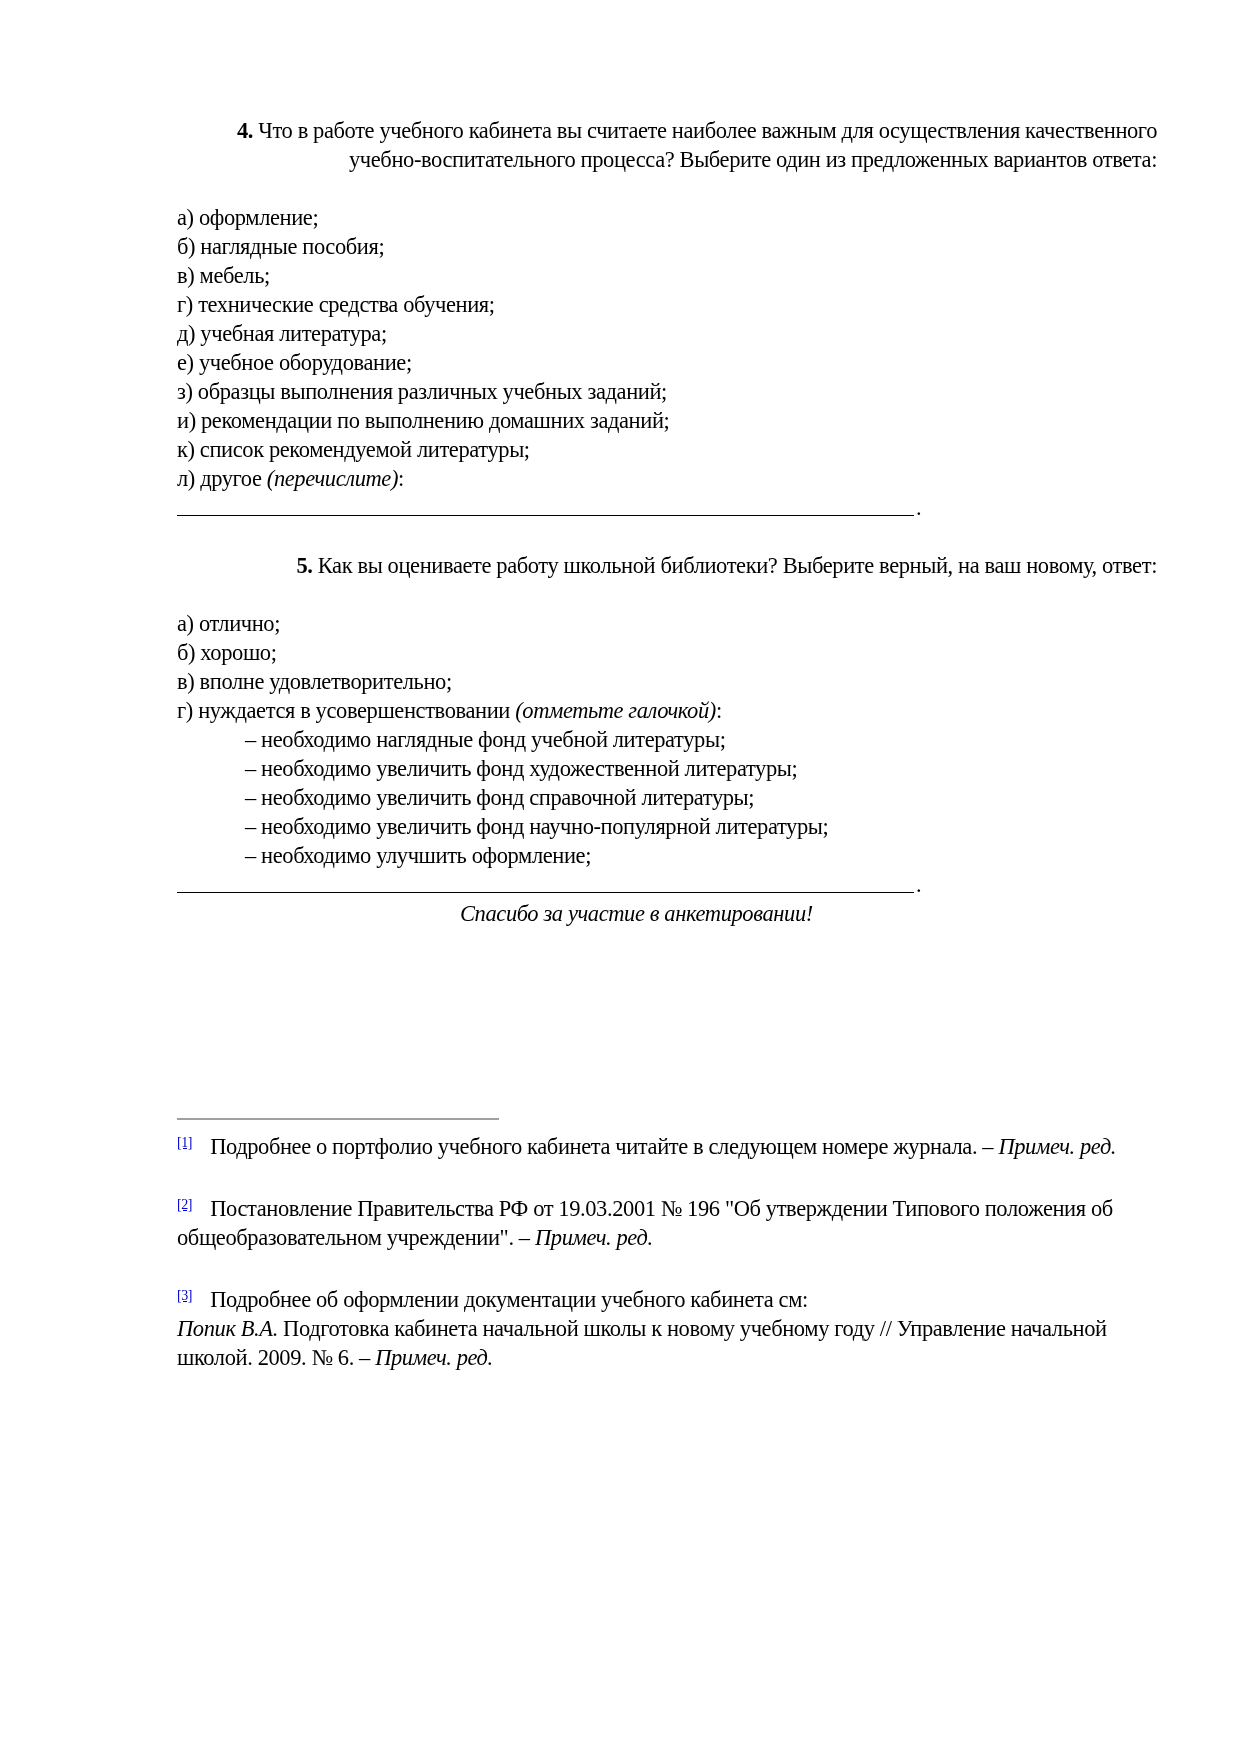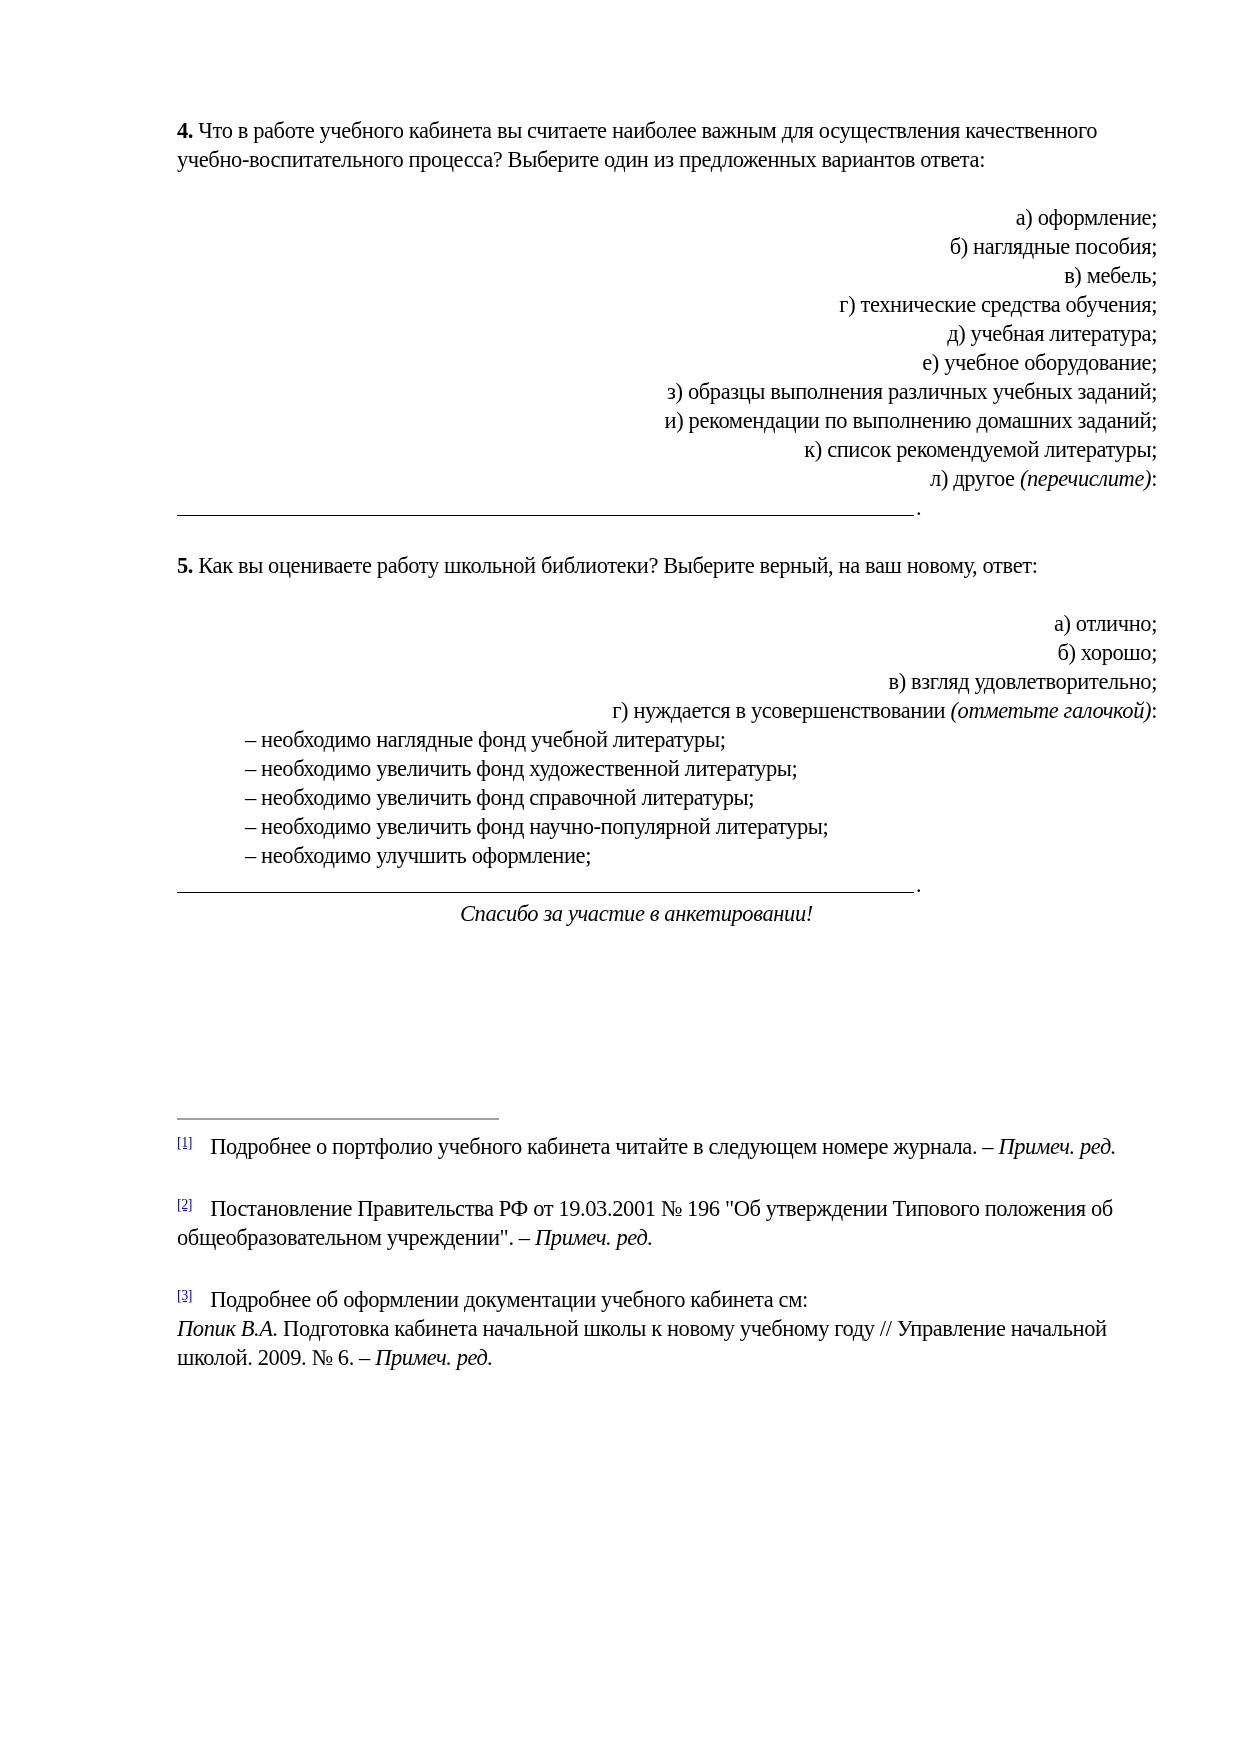--- a/index.html
+++ b/index.html
@@ -17,24 +17,24 @@
     }
     .page {
       position: absolute;
       left: 177px;
       top: 116px;
       width: 980px;
       font-size: 22.5px;
       line-height: 29px;
       letter-spacing: -0.4px;
     }
-    .para { margin: 0; }
+    .para { margin: 0; text-align: right; }
     .gap { height: 29px; }
     .q-num { font-weight: bold; }
-    .opt { margin: 0; white-space: nowrap; text-align: right; }
+    .opt { margin: 0; white-space: nowrap; }
     .sub { margin: 0 0 0 68px; white-space: nowrap; }
     .it { font-style: italic; }
     .blank-line {
       margin: 0;
       white-space: nowrap;
       height: 29px;
       position: relative;
     }
     .blank-line .rule {
       position: absolute;
@@ -103,21 +103,21 @@
     <span class="dot">.</span>
   </div>
 
   <div class="gap"></div>
 
   <p class="para"><span class="q-num">5.</span><span> Как вы оцениваете работу школьной библиотеки? Выберите верный, на ваш новому, ответ:</span></p>
   <div class="gap"></div>
 
   <p class="opt">а) отлично;</p>
   <p class="opt">б) хорошо;</p>
-  <p class="opt">в) взгляд удовлетворительно;</p>
+  <p class="opt">в) вполне удовлетворительно;</p>
   <p class="opt"><span>г) нуждается в усовершенствовании </span><span class="it">(отметьте галочкой)</span><span>:</span></p>
   <p class="sub">– необходимо наглядные фонд учебной литературы;</p>
   <p class="sub">– необходимо увеличить фонд художественной литературы;</p>
   <p class="sub">– необходимо увеличить фонд справочной литературы;</p>
   <p class="sub">– необходимо увеличить фонд научно-популярной литературы;</p>
   <p class="sub">– необходимо улучшить оформление;</p>
   <div class="blank-line">
     <span class="rule"></span>
     <span class="dot">.</span>
   </div>

